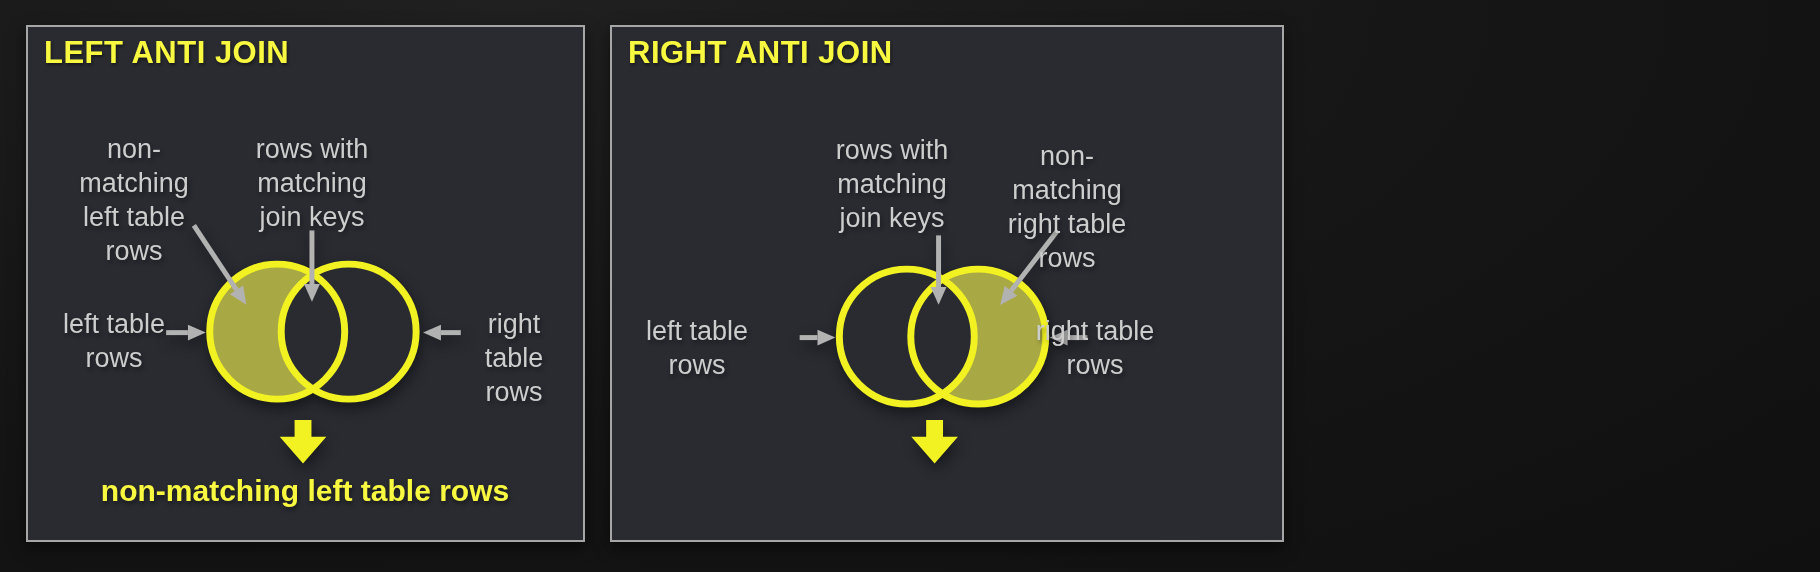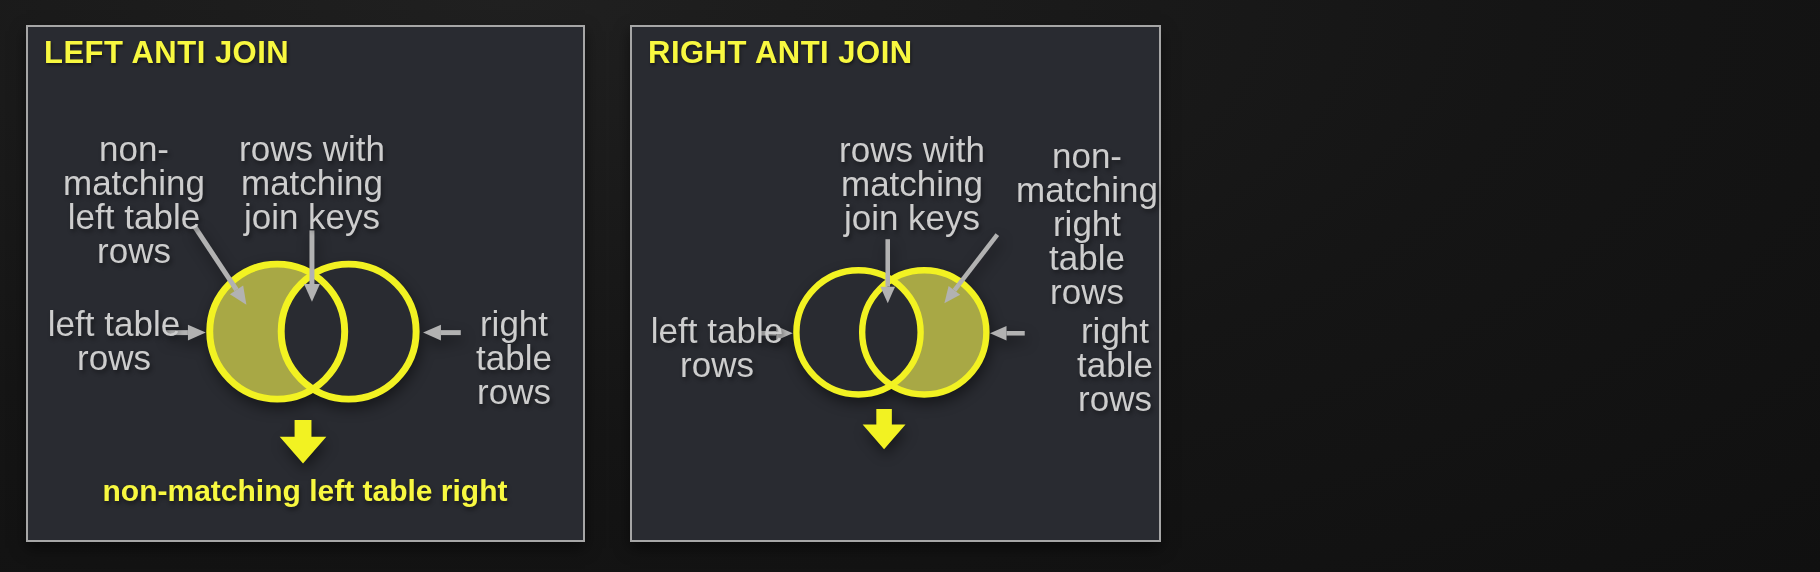--- a/index.html
+++ b/index.html
@@ -10,30 +10,30 @@
   }
   .stage{position:relative;width:1820px;height:572px;}
   .panel{
     position:absolute;top:25px;height:517px;box-sizing:border-box;
     background:var(--panel-background);
     border:2px solid var(--panel-border);
     box-shadow:0 6px 14px rgba(0,0,0,0.5);
     padding-left:12px;
   }
   .panel.p1{left:26px;width:559px;}
-  .panel.p2{left:630px;width:531px;}
+  .panel.p2{left:610px;width:674px;}
   .title{
     position:absolute;left:16px;top:8px;
     font-size:31px;font-weight:bold;color:var(--yellow-text);
     letter-spacing:0.5px;white-space:nowrap;
     text-shadow:1px 2px 3px rgba(0,0,0,0.45);
   }
   .glabel{
     position:absolute;transform:translateX(-50%);
-    font-size:35px;line-height:34px;color:var(--gray-text);
+    font-size:27px;line-height:34px;color:var(--gray-text);
     text-align:center;white-space:pre-line;
     text-shadow:2px 3px 4px rgba(0,0,0,0.38);
   }
   .caption{
     position:absolute;transform:translateX(-50%);
     font-size:30px;font-weight:bold;color:var(--yellow-text);
     white-space:nowrap;text-align:center;
     text-shadow:1px 3px 4px rgba(0,0,0,0.4);
   }
   svg.venn{
@@ -78,21 +78,21 @@
 matching
 left table
 rows</div>
     <div class="glabel" style="left:284px;top:105px">rows with
 matching
 join keys</div>
     <div class="glabel" style="left:86px;top:280px">left table
 rows</div>
     <div class="glabel" style="left:486px;top:280px">right table
 rows</div>
-    <div class="caption" style="left:277px;top:447px">non-matching left table right</div>
+    <div class="caption" style="left:277px;top:447px">non-matching left table rows</div>
   </section>
 
   <section class="panel p2">
     <svg class="venn" viewBox="0 0 577 517">
       <defs>
         <marker id="ah2" markerUnits="userSpaceOnUse" markerWidth="24" markerHeight="22" refX="3" refY="11" orient="auto">
           <path class="ahead" d="M3,3 L21,11 L3,19 Z"></path>
         </marker>
       </defs>
 

